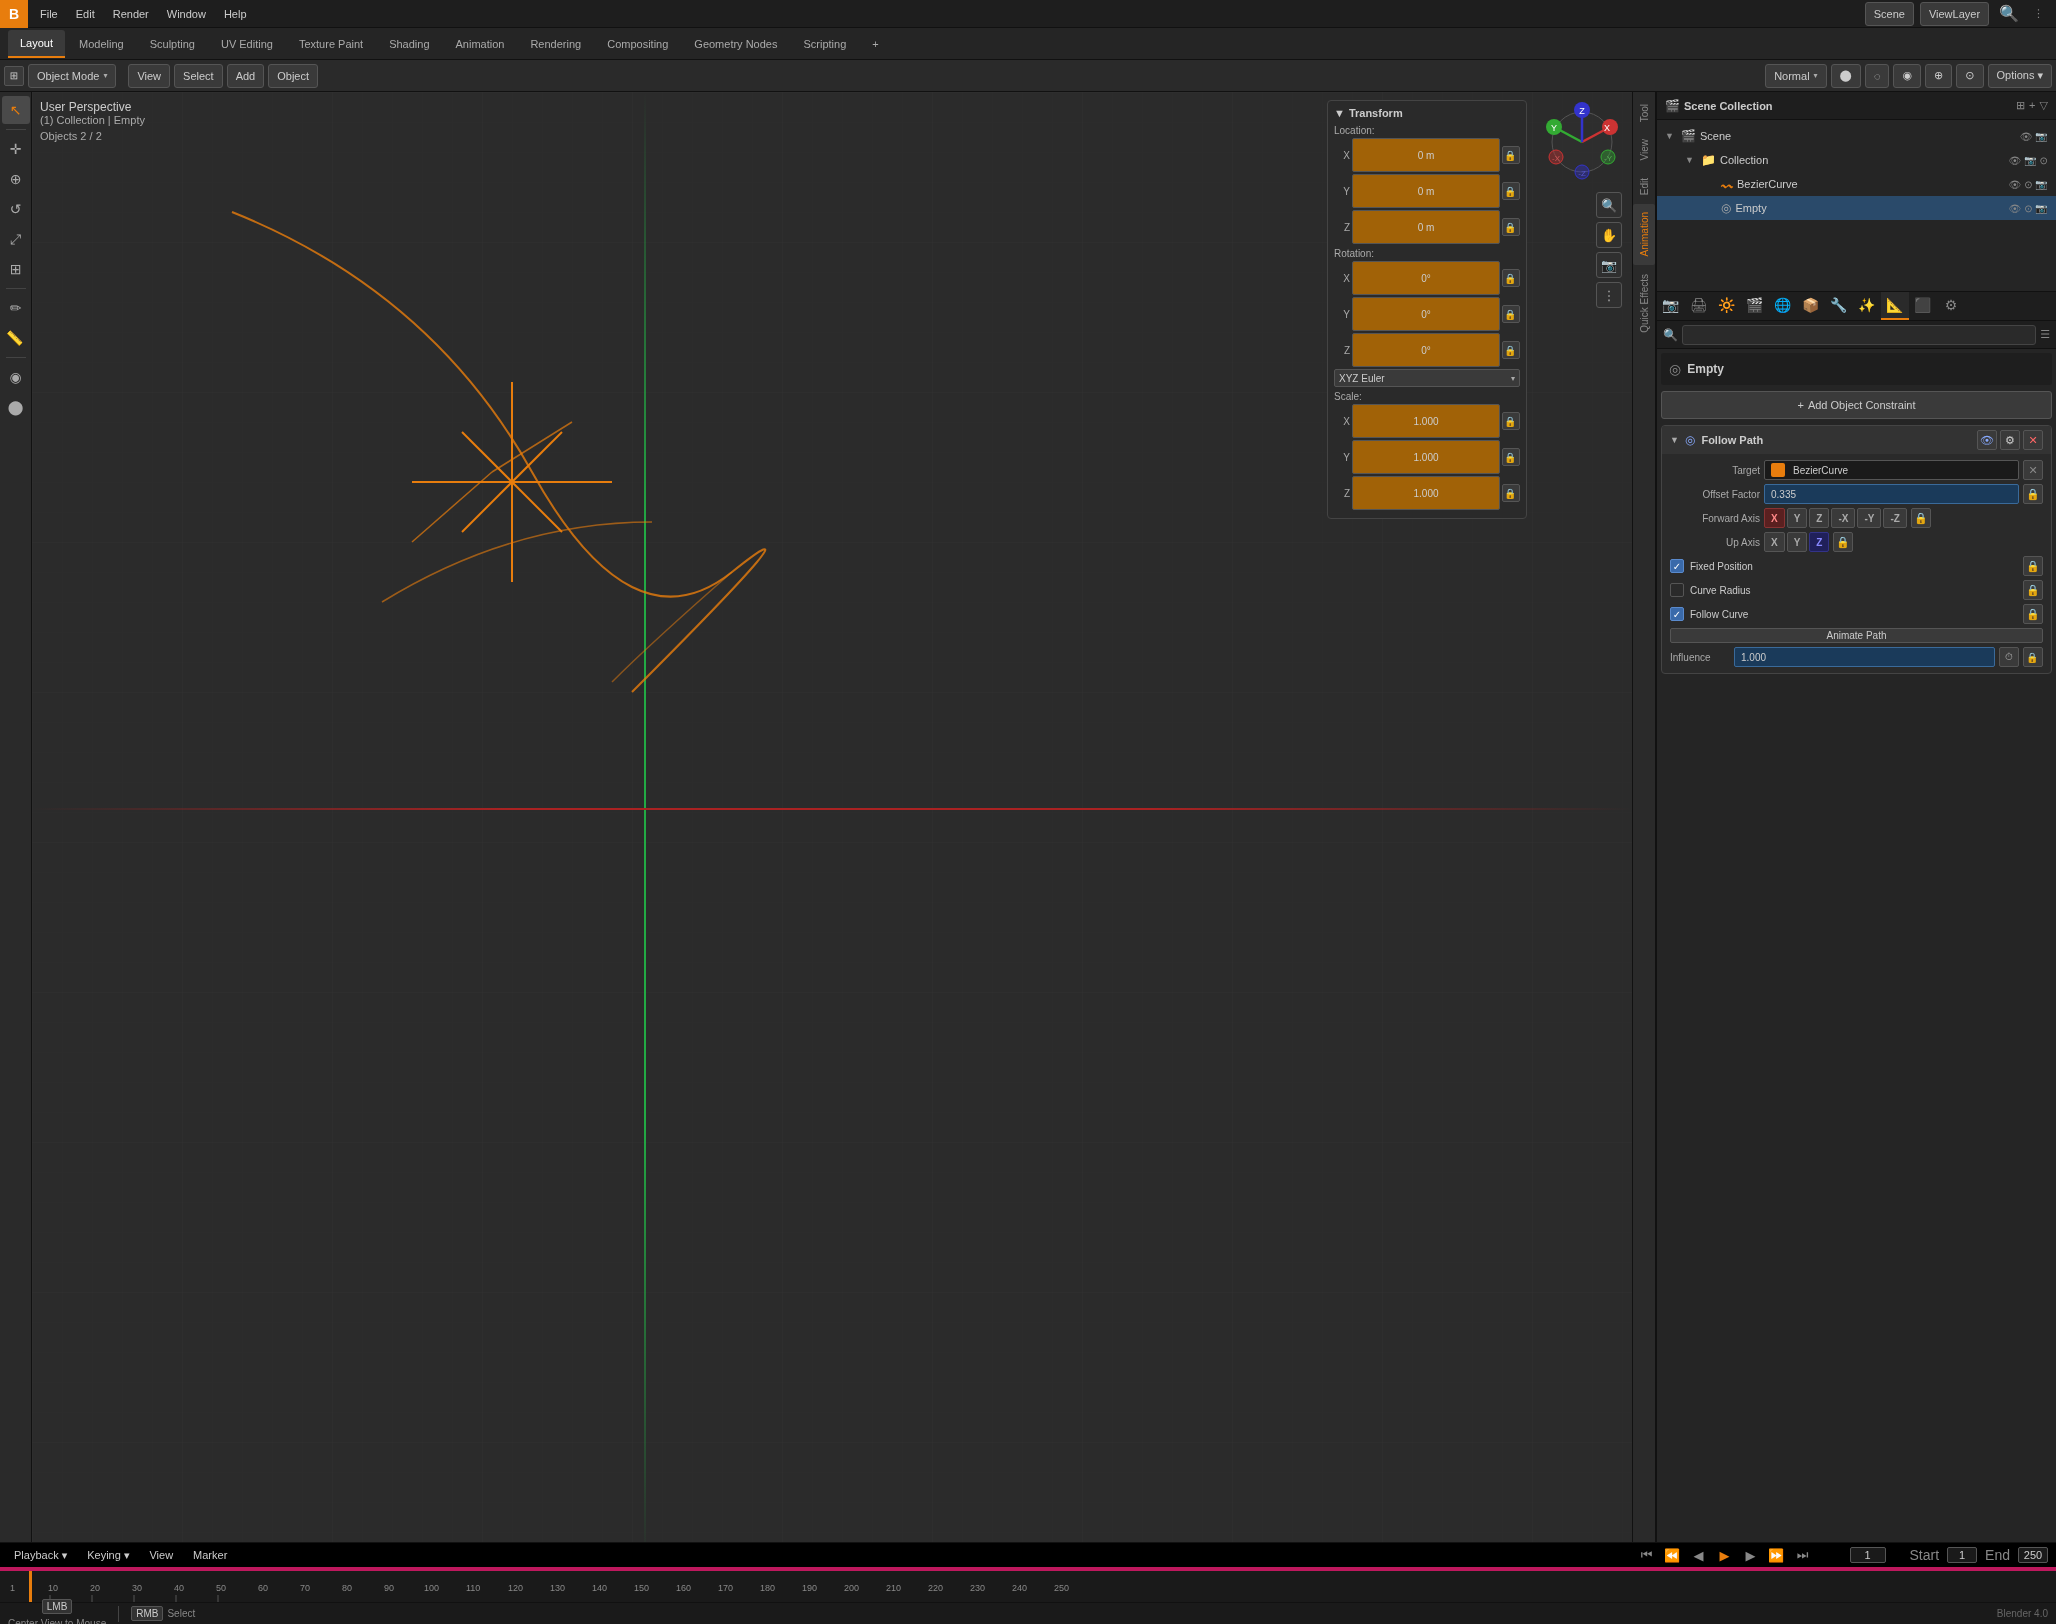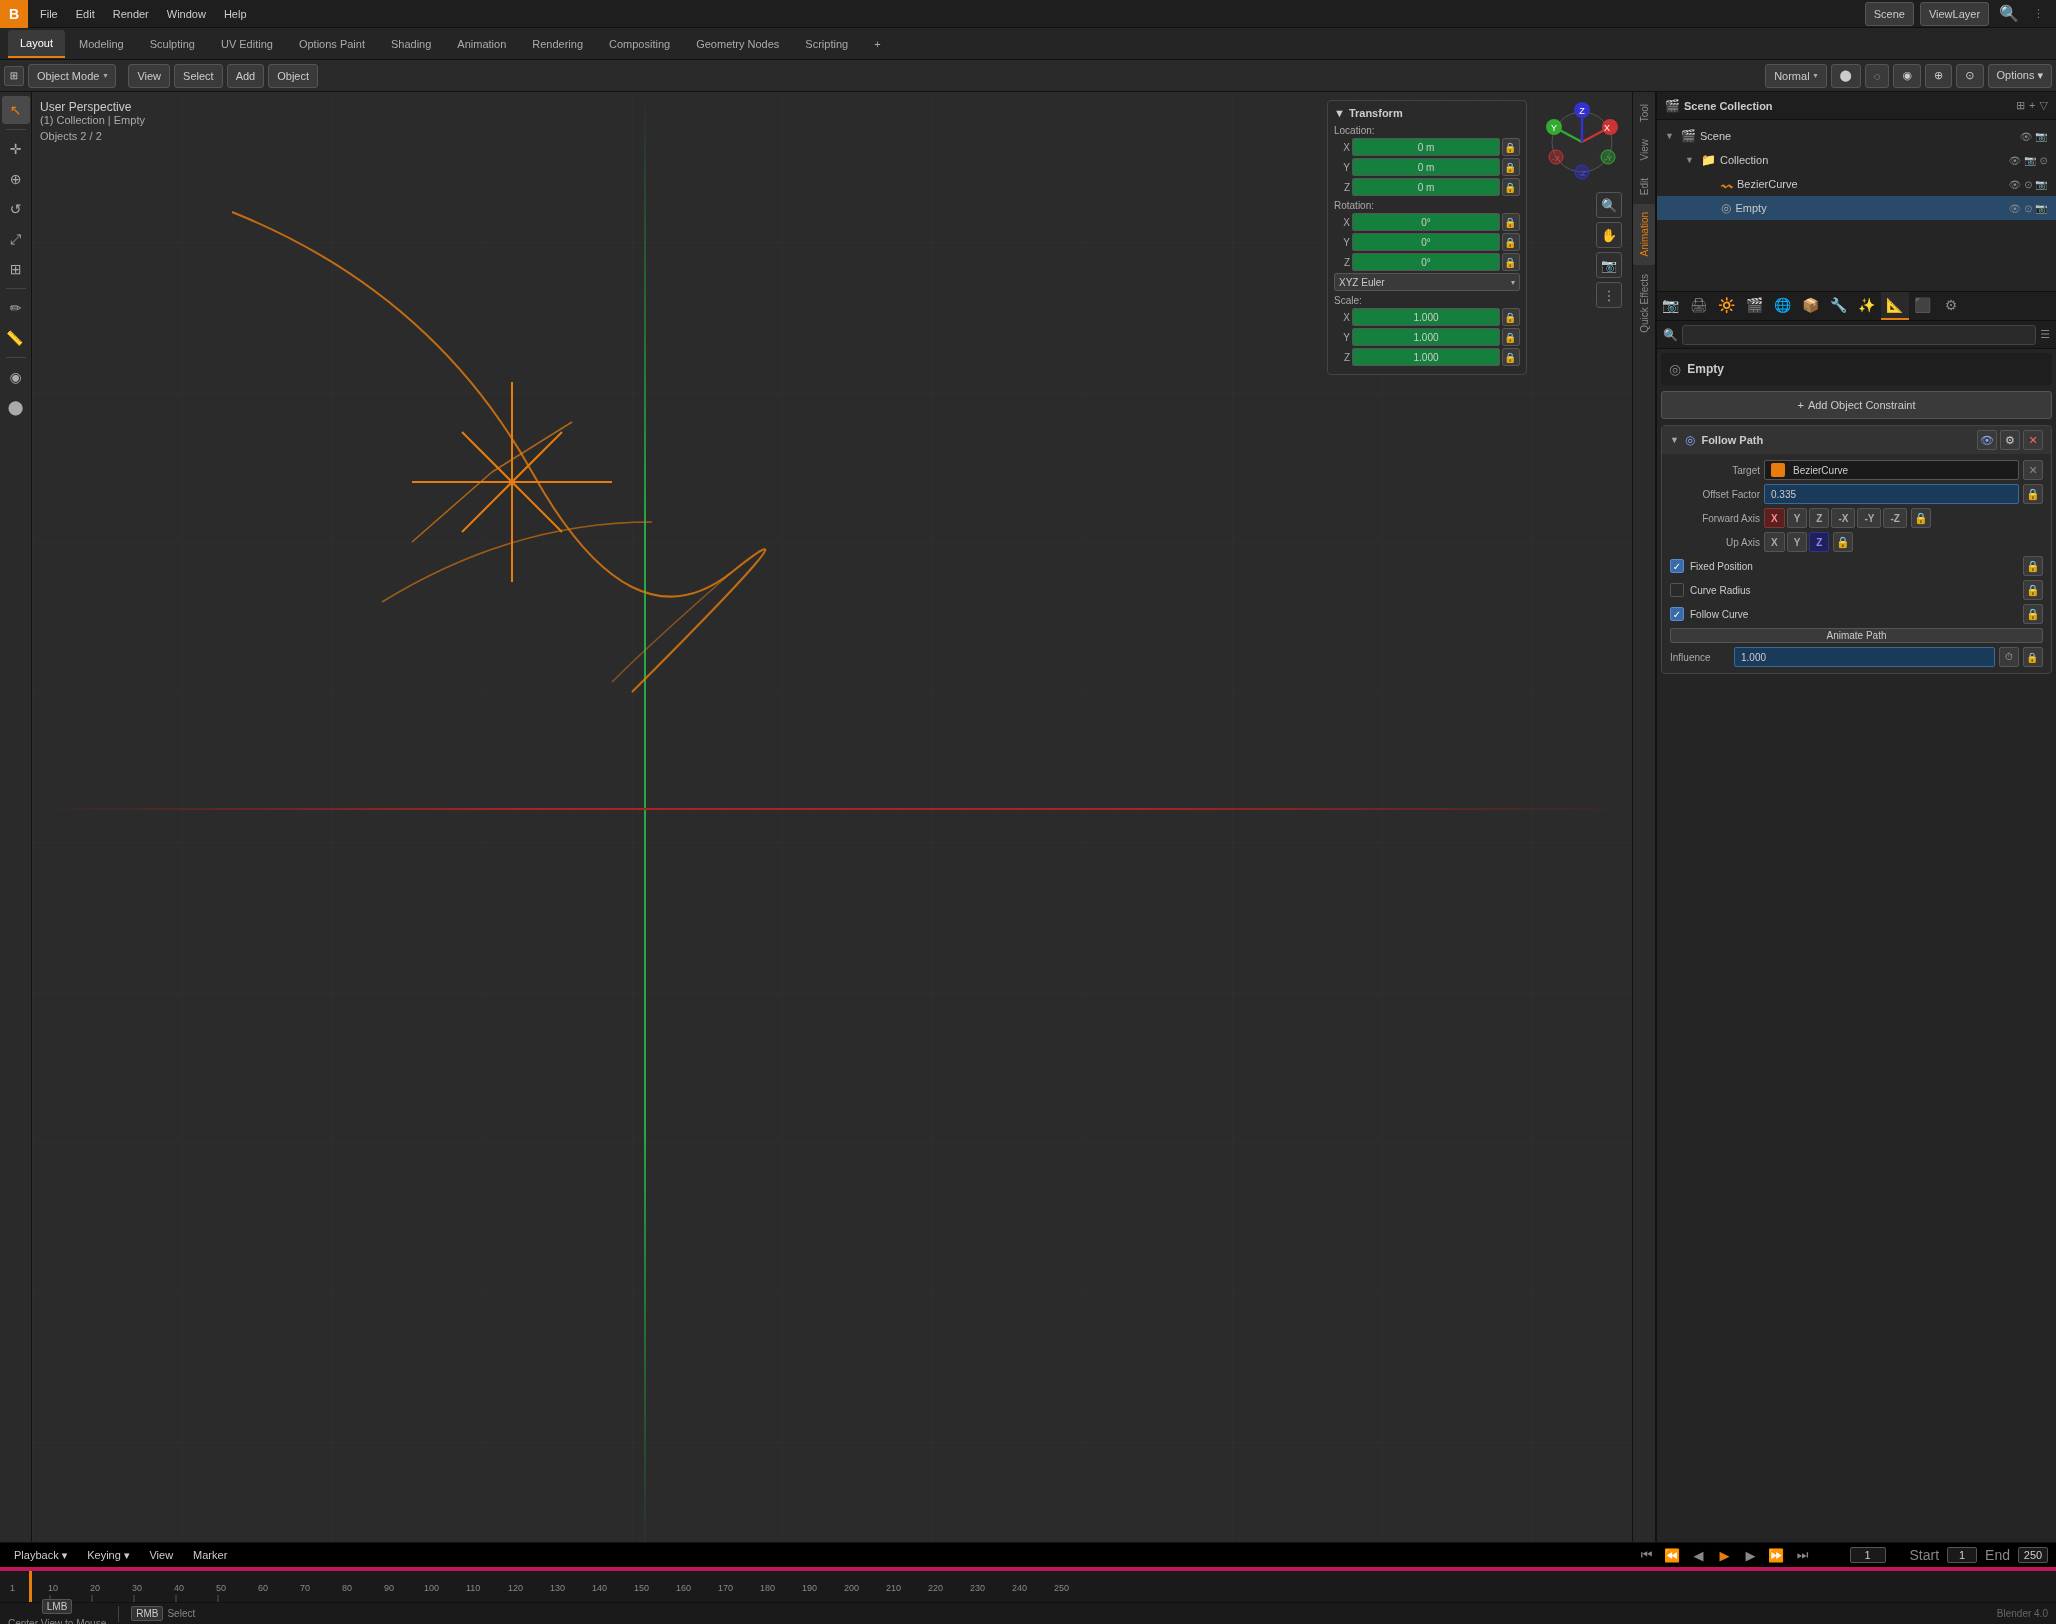--- a/index.html
+++ b/index.html
@@ -227,24 +227,24 @@
       font-size: 10px; color: #aaa;
       margin: 4px 0 2px 0;
     }
     .panel-row {
       display: flex; align-items: center; margin-bottom: 2px; gap: 2px;
     }
     .panel-label {
       width: 16px; font-size: 10px; color: #aaa; text-align: right;
     }
     .panel-value {
-      flex: 1; background: #15803d; border: 1px solid #555;
+      flex: 1; background: #a16207; border: 1px solid #555;
       border-radius: 2px; padding: 1px 4px;
       font-size: 10px; color: #ccc; text-align: center;
-      height: 18px; display: flex; align-items: center; justify-content: center;
+      height: 34px; display: flex; align-items: center; justify-content: center;
     }
     .panel-dropdown {
       width: 100%; background: #3a3a3a; border: 1px solid #555;
       border-radius: 2px; padding: 1px 4px;
       font-size: 10px; color: #ccc;
       height: 18px; display: flex; align-items: center; justify-content: space-between;
       margin-bottom: 4px; cursor: pointer;
     }
     .panel-icon-btn {
       width: 18px; height: 18px;
@@ -572,21 +572,21 @@
     <div style="font-size:16px;color:#888;cursor:pointer;padding:0 4px;">🔍</div>
     <div style="font-size:11px;color:#888;padding:0 4px;">⋮</div>
   </div>
 </div>
 
 <div id="workspace-tabs">
   <div class="workspace-tab active">Layout</div>
   <div class="workspace-tab">Modeling</div>
   <div class="workspace-tab">Sculpting</div>
   <div class="workspace-tab">UV Editing</div>
-  <div class="workspace-tab">Options Paint</div>
+  <div class="workspace-tab">Texture Paint</div>
   <div class="workspace-tab">Shading</div>
   <div class="workspace-tab">Animation</div>
   <div class="workspace-tab">Rendering</div>
   <div class="workspace-tab">Compositing</div>
   <div class="workspace-tab">Geometry Nodes</div>
   <div class="workspace-tab">Scripting</div>
   <div class="workspace-tab">+</div>
 </div>
 
 <div id="toolbar-strip">

